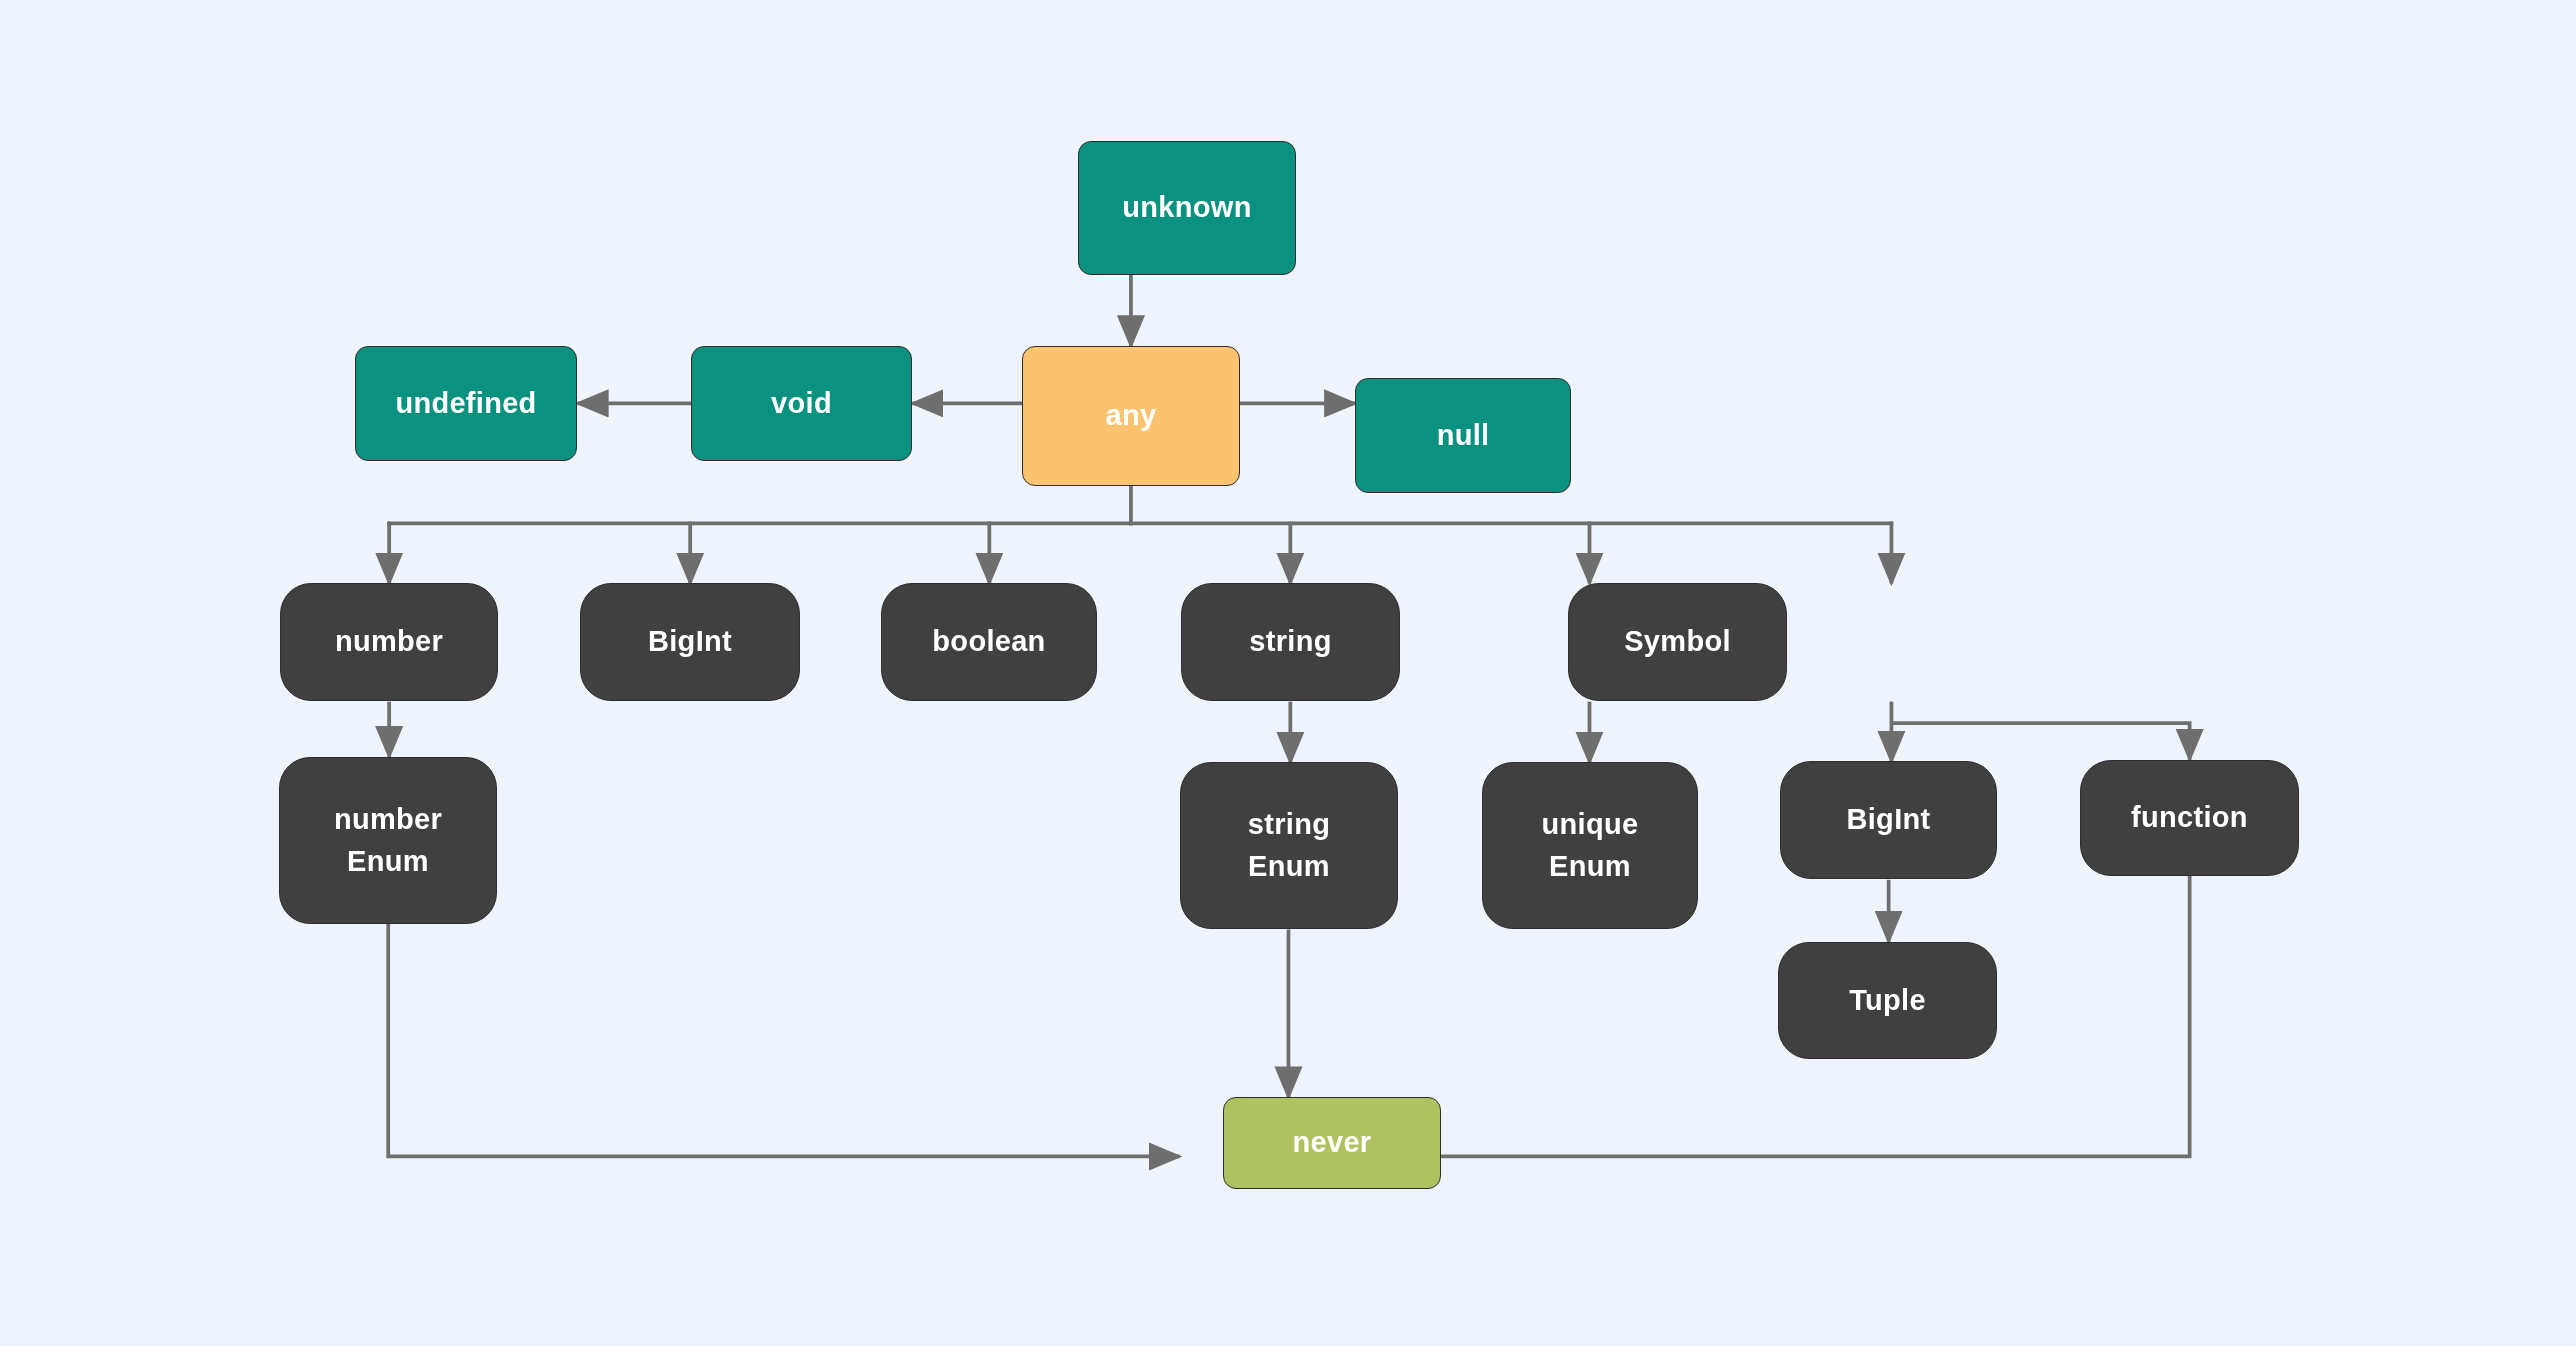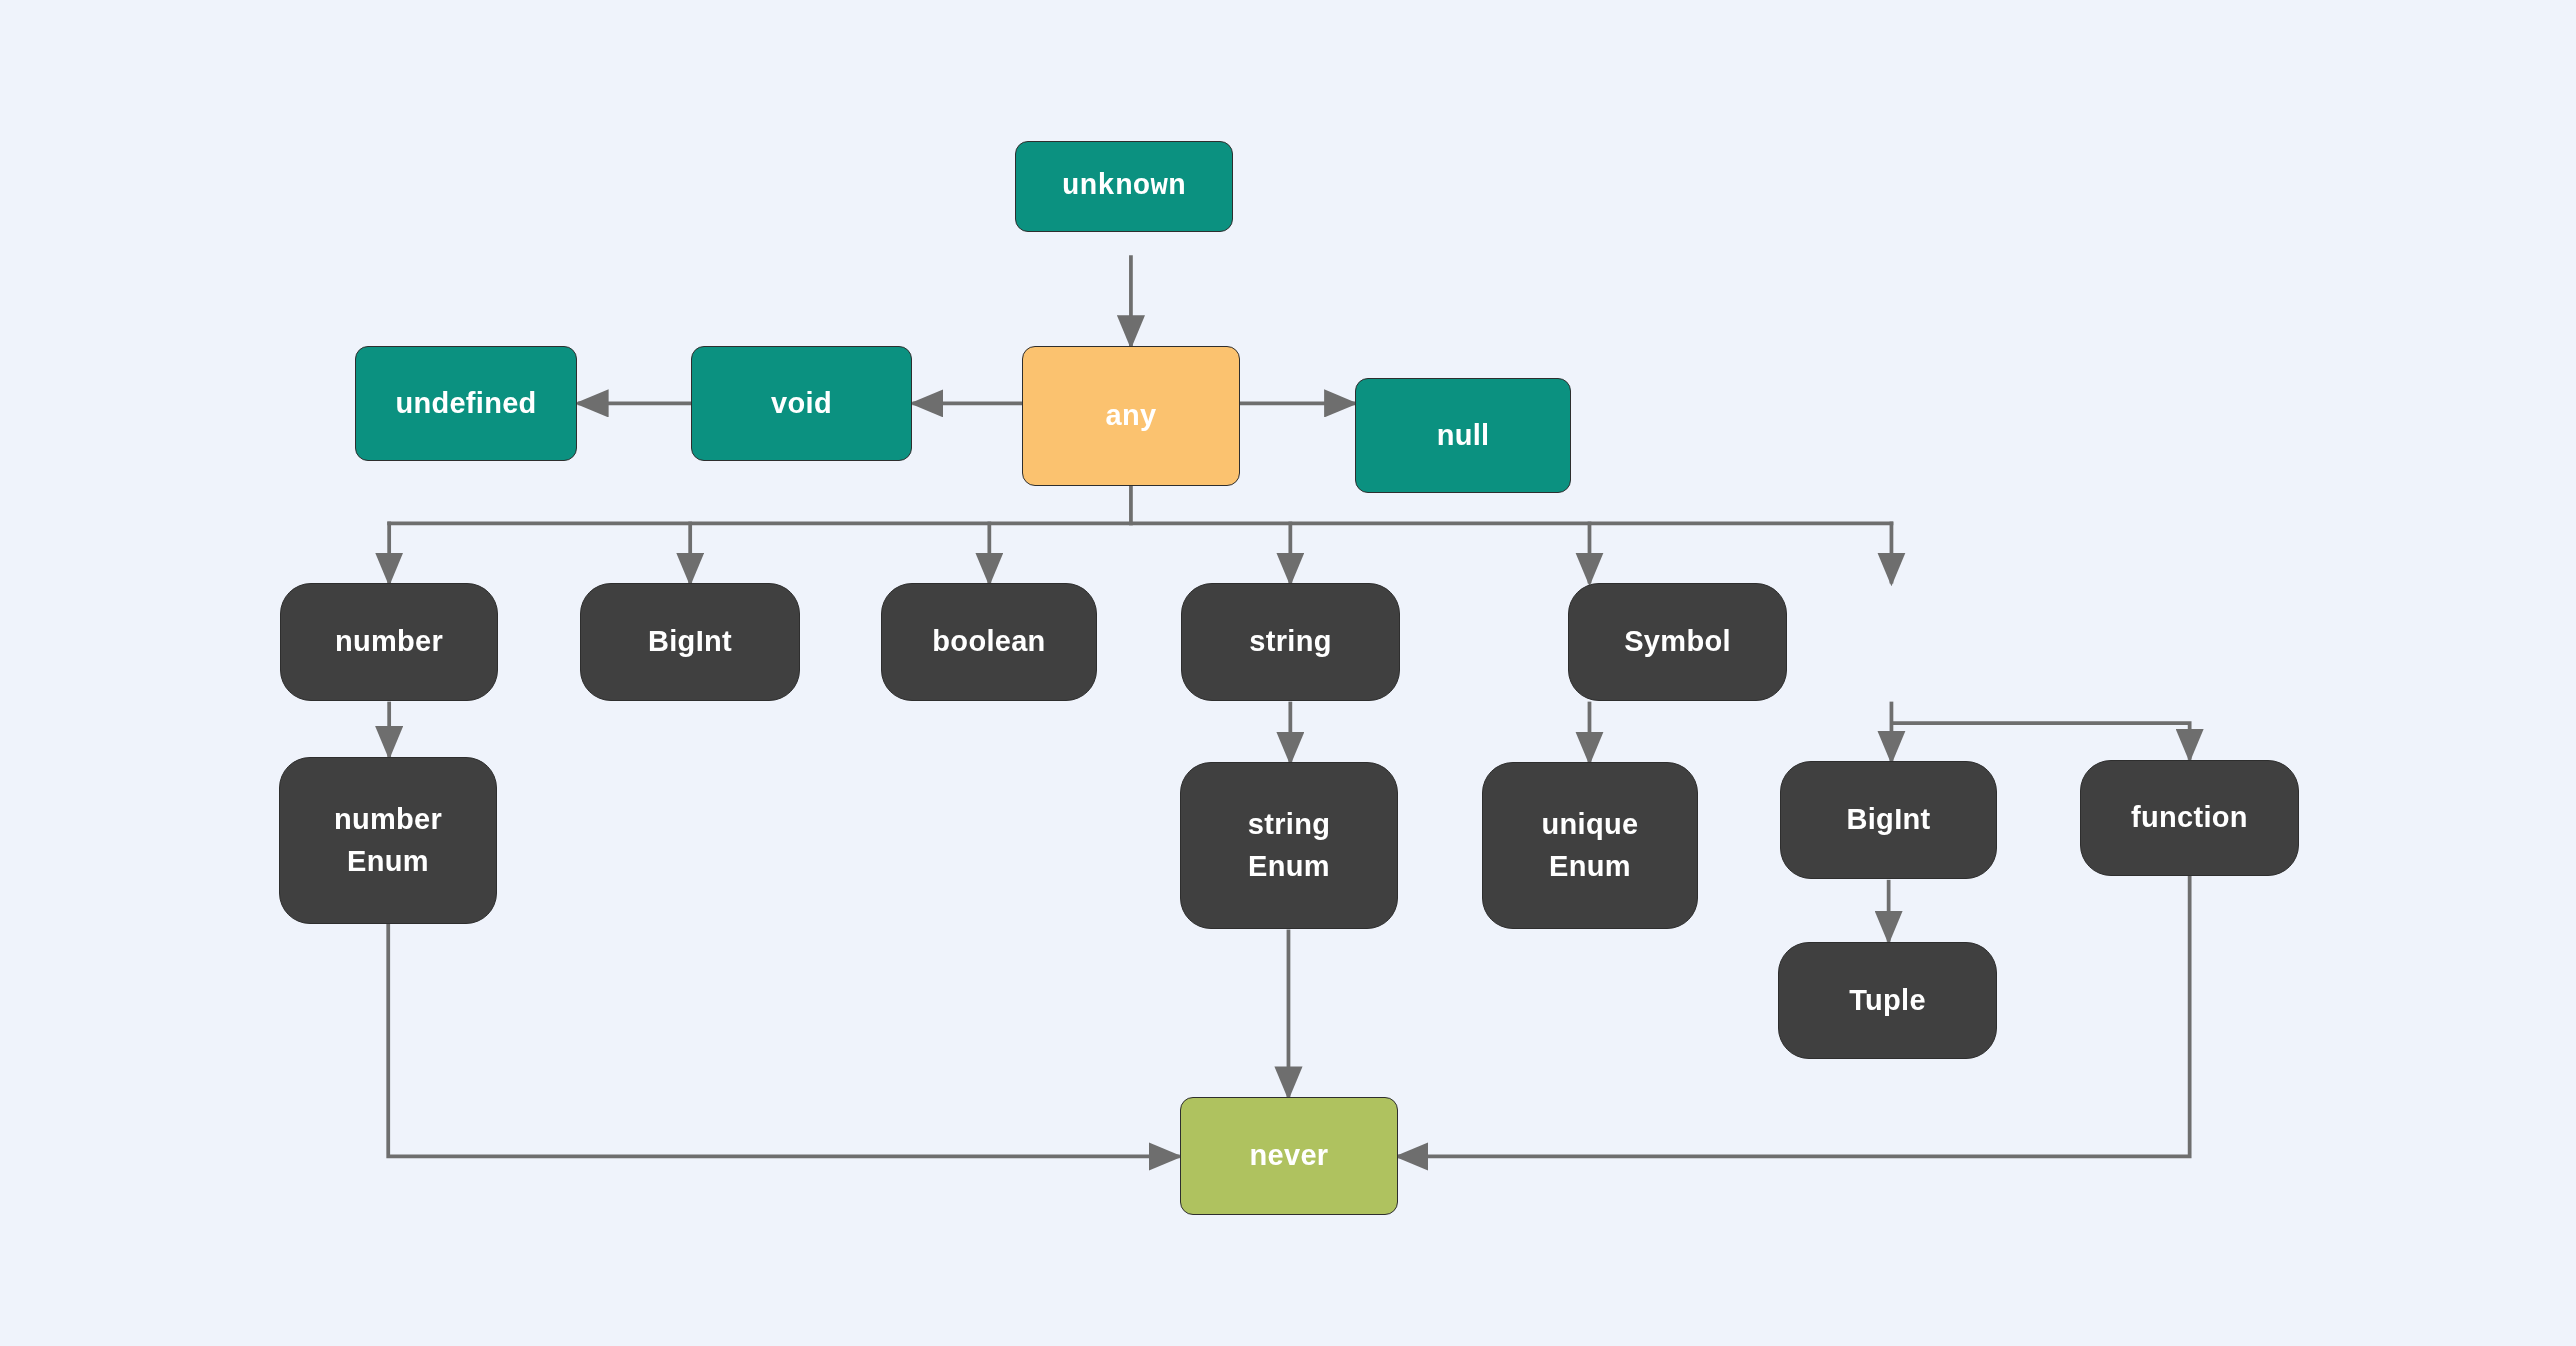--- a/index.html
+++ b/index.html
@@ -83,21 +83,21 @@
         <polyline points="1695,748 1695,813" fill="none" stroke="#6E6E6E" stroke-width="4" stroke-linejoin="miter" marker-end="url(#arrowhead)"></polyline>
         <polyline points="2017,748 2017,812" fill="none" stroke="#6E6E6E" stroke-width="4" stroke-linejoin="miter" marker-end="url(#arrowhead)"></polyline>
         <polyline points="2017,771 2335,771 2335,810" fill="none" stroke="#6E6E6E" stroke-width="4" stroke-linejoin="miter" marker-end="url(#arrowhead)"></polyline>
         <polyline points="2014,938 2014,1004" fill="none" stroke="#6E6E6E" stroke-width="4" stroke-linejoin="miter" marker-end="url(#arrowhead)"></polyline>
         <polyline points="1374,991 1374,1170" fill="none" stroke="#6E6E6E" stroke-width="4" stroke-linejoin="miter" marker-end="url(#arrowhead)"></polyline>
         <polyline points="414,985 414,1233 1258,1233" fill="none" stroke="#6E6E6E" stroke-width="4" stroke-linejoin="miter" marker-end="url(#arrowhead)"></polyline>
         <polyline points="2335,934 2335,1233 1490,1233" fill="none" stroke="#6E6E6E" stroke-width="4" stroke-linejoin="miter" marker-end="url(#arrowhead)"></polyline>
       </g>
   </svg>
   <div id="nodes">
-      <div class="node teal" style="left: 1015px; top: 141px; width: 218px; height: 91px; font-family: Liberation Mono, monospace;">
+      <div class="node teal" style="left: 1078px; top: 141px; width: 218px; height: 134px;">
         <div class="label-line">unknown</div>
       </div>
       <div class="node orange" style="left: 1022px; top: 346px; width: 218px; height: 140px;">
         <div class="label-line">any</div>
       </div>
       <div class="node teal" style="left: 691px; top: 346px; width: 221px; height: 115px;">
         <div class="label-line">void</div>
       </div>
       <div class="node teal" style="left: 355px; top: 346px; width: 222px; height: 115px;">
         <div class="label-line">undefined</div>
@@ -134,18 +134,18 @@
       </div>
       <div class="node salmon" style="left: 1780px; top: 761px; width: 217px; height: 118px;">
         <div class="label-line">BigInt</div>
       </div>
       <div class="node salmon" style="left: 2080px; top: 760px; width: 219px; height: 116px;">
         <div class="label-line">function</div>
       </div>
       <div class="node salmon" style="left: 1778px; top: 942px; width: 219px; height: 117px;">
         <div class="label-line">Tuple</div>
       </div>
-      <div class="node olive" style="left: 1180px; top: 1097px; width: 218px; height: 118px;">
+      <div class="node olive" style="left: 1223px; top: 1097px; width: 218px; height: 92px;">
         <div class="label-line">never</div>
       </div>
     </div>
 </div>
 
 
 </body></html>

